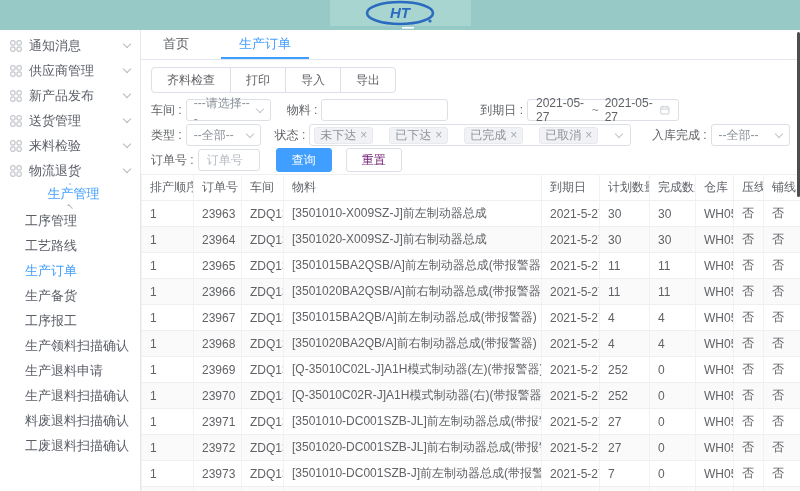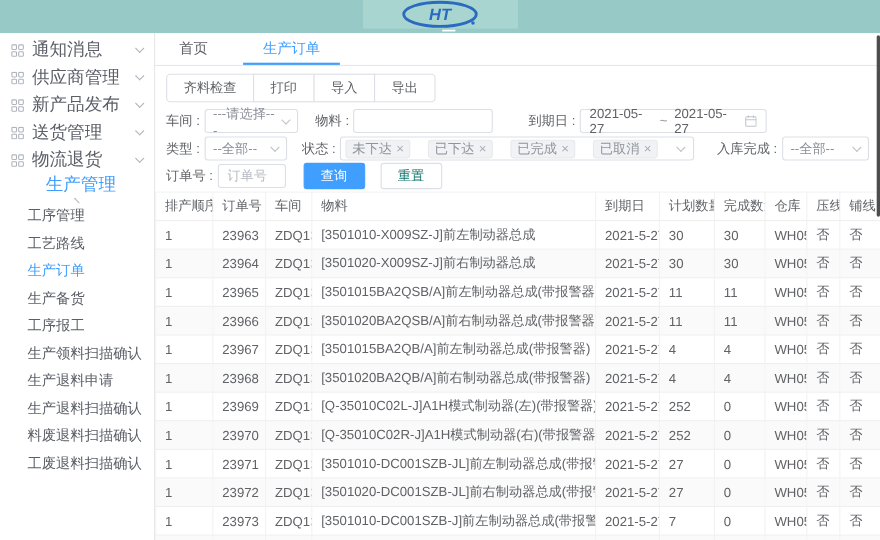--- a/index.html
+++ b/index.html
@@ -11,21 +11,21 @@
   
   .topbar { height: 30px; background: #97cac6; display: flex; align-items: center; flex-direction: column; }
   .logo-area { width: 141px; height: 30px; background: #a9d5d1; display: flex; align-items: center; justify-content: center; }
   .fold-btn { margin-left: 12px; display: flex; align-items: center; cursor: pointer; }
   .top-right { margin-left: auto; display: flex; align-items: center; gap: 26px; padding-right: 14px; }
   .top-user { color: #fff; font-size: 12px; }
   .ticon { display: flex; align-items: center; cursor: pointer; }
   
   .layout { display: flex; height: 461px; }
   .sidebar { width: 141px; border-right: 1px solid #e8e8e8; padding-top: 3px; overflow: hidden; background: #fff; }
-  .menu-item { height: 25px; display: flex; align-items: center; padding: 0 10px 0 10px; color: #5a5e66; font-size: 16px; cursor: pointer; justify-content: flex-end; }
+  .menu-item { height: 25px; display: flex; align-items: center; padding: 0 10px 0 10px; color: #5a5e66; font-size: 13px; cursor: pointer; justify-content: flex-end; }
   .menu-item .mlabel { flex: 1; margin-left: 7px; white-space: nowrap; }
   .menu-item.active { color: #409eff; flex-direction: column; }
   .menu-item.active .gicon rect { stroke: #409eff; }
   .submenu-item { height: 25px; display: flex; align-items: center; padding-left: 25px; color: #5a5e66; font-size: 13px; cursor: pointer; white-space: nowrap; }
   .submenu-item.active { color: #409eff; }
   .chev { display: inline-block; width: 6px; height: 6px; border-right: 1px solid #b4b9c0; border-bottom: 1px solid #b4b9c0; transform: rotate(45deg); margin-top: -3px; }
   .chev.up { transform: rotate(-135deg); margin-top: 3px; }
   .main { flex: 1; display: flex; flex-direction: column; overflow: hidden; position: relative; }
   
   .tabbar { height: 30px; border-bottom: 1px solid #e4e7ed; display: flex; align-items: stretch; padding-left: 4px; }
@@ -40,28 +40,28 @@
   
   .filters { padding: 0 10px; }
   .frow { display: flex; align-items: center; height: 22px; margin-bottom: 3px; }
   .flabel { color: #606266; margin-right: 4px; white-space: nowrap; }
   .ctrl { height: 22px; border: 1px solid #dcdfe6; border-radius: 3px; background: #fff; display: flex; align-items: center; }
   .select { justify-content: space-between; padding: 0 7px; cursor: pointer; color: #8a9099; }
   .schev { display: inline-block; width: 6px; height: 6px; border-right: 1px solid #c0c4cc; border-bottom: 1px solid #c0c4cc; transform: rotate(45deg); margin-top: -3px; margin-left: 6px; }
   .inp { padding: 0 8px; color: #606266; width: 127px; }
   .inp input { border: none; outline: none; width: 100%; font-size: 12px; color: #606266; font-family: inherit; }
   .inp input::placeholder { color: #b4b9c0; }
-  .daterange { padding: 0 8px; gap: 6px; width: 170px; justify-content: center; color: #606266; cursor: pointer; }
+  .daterange { padding: 0 8px; gap: 6px; width: 152px; justify-content: center; color: #606266; cursor: pointer; }
   .tagselect { padding: 0 4px; gap: 16px; cursor: pointer; }
   .tag { background: #f0f2f5; border: 1px solid #e9e9eb; border-radius: 3px; height: 17px; display: inline-flex; align-items: center; padding: 0 5px; color: #909399; gap: 4px; white-space: nowrap; }
   .tagx { color: #a8abb2; cursor: pointer; font-size: 12px; line-height: 1; }
   .gap { width: 16px; }
   .btn { height: 24px; padding: 0 15px; border-radius: 3px; font-size: 12px; cursor: pointer; font-family: Liberation Sans, sans-serif; }
   .btn-primary { background: #409eff; border: 1px solid #409eff; color: #fff; }
-  .btn-plain { background: #fff; border: 1px solid #dcdfe6; color: #0f766e; margin-left: 14px; }
+  .btn-plain { background: #fff; border: 1px solid #dcdfe6; color: #701a75; margin-left: 14px; }
   
   .table-wrap { flex: 1; overflow: hidden; }
   table { border-collapse: collapse; table-layout: fixed; width: 664px; font-size: 12px; }
   th, td { border-bottom: 1px solid #efefef; border-right: 1px solid #f2f2f2; padding: 4px 8px; text-align: left; font-weight: 400; color: #606266; white-space: nowrap; overflow: hidden; height: 23px; }
   th { border-top: 1px solid #efefef; color: #5f6368; }
   th:first-child, td:first-child { border-left: 1px solid #f2f2f2; }
   tbody tr:nth-child(even) { background: #fafafa; }
   
   .vscroll { position: absolute; right: 0; top: 32px; width: 3px; height: 165px; background: #4d4d4d; border-radius: 2px; }
 </style>
@@ -144,20 +144,32 @@
       <div class="menu-item">
     <svg class="gicon" width="12" height="12" viewBox="0 0 12 12">
       <g fill="none" stroke="#b0b5bd" stroke-width="1">
         <rect x="0.8" y="0.8" width="4.2" height="4.2" rx="0.8"></rect>
         <rect x="7" y="0.8" width="4.2" height="4.2" rx="0.8"></rect>
         <rect x="0.8" y="7" width="4.2" height="4.2" rx="0.8"></rect>
         <rect x="7" y="7" width="4.2" height="4.2" rx="0.8"></rect>
       </g>
     </svg>
     <span class="mlabel">送货管理</span>
+    <span class="chev"></span>
+  </div>
+      <div class="menu-item">
+    <svg class="gicon" width="12" height="12" viewBox="0 0 12 12">
+      <g fill="none" stroke="#b0b5bd" stroke-width="1">
+        <rect x="0.8" y="0.8" width="4.2" height="4.2" rx="0.8"></rect>
+        <rect x="7" y="0.8" width="4.2" height="4.2" rx="0.8"></rect>
+        <rect x="0.8" y="7" width="4.2" height="4.2" rx="0.8"></rect>
+        <rect x="7" y="7" width="4.2" height="4.2" rx="0.8"></rect>
+      </g>
+    </svg>
+    <span class="mlabel">来料检验</span>
     <span class="chev"></span>
   </div>
       <div class="menu-item">
     <svg class="gicon" width="12" height="12" viewBox="0 0 12 12">
       <g fill="none" stroke="#b0b5bd" stroke-width="1">
         <rect x="0.8" y="0.8" width="4.2" height="4.2" rx="0.8"></rect>
         <rect x="7" y="0.8" width="4.2" height="4.2" rx="0.8"></rect>
         <rect x="0.8" y="7" width="4.2" height="4.2" rx="0.8"></rect>
         <rect x="7" y="7" width="4.2" height="4.2" rx="0.8"></rect>
       </g>

